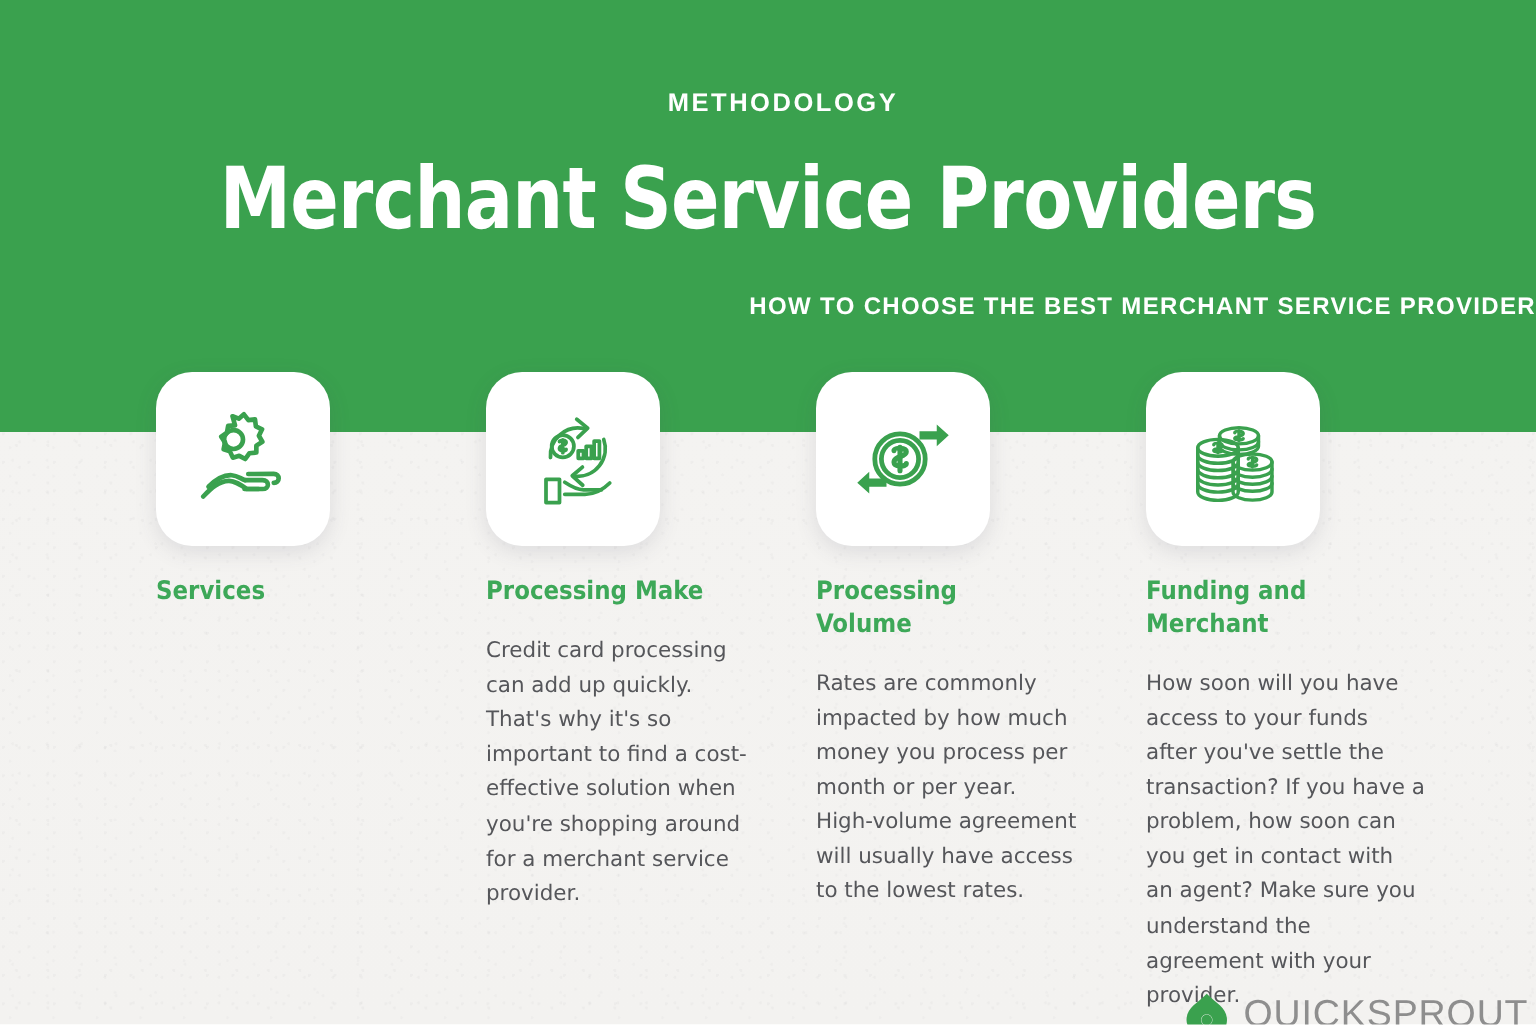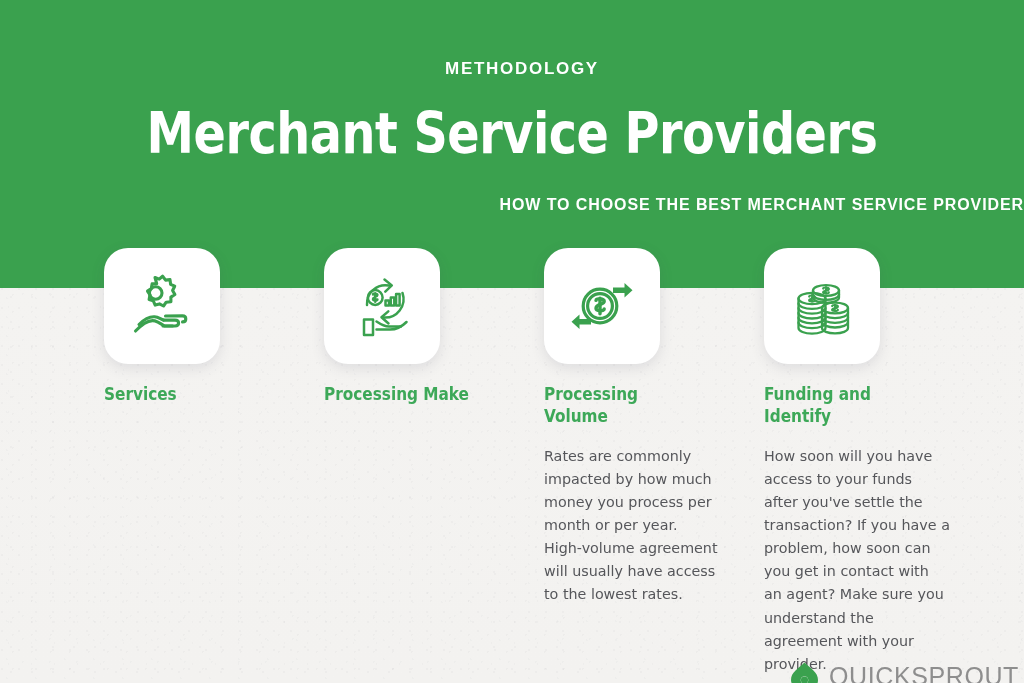--- a/index.html
+++ b/index.html
@@ -155,20 +155,21 @@
           <path d="M47.8 38.5 L47.8 30.5 L51.3 30.5 L51.3 38.5 Z"></path>
           <path d="M53.1 38.5 L53.1 27 L56.6 27 L56.6 38.5 Z"></path>
 
           <path d="M30 52.5 L30 68 L21 68 L21 52.5 Z"></path>
           <path d="M33.5 54.5 C38 57.5 42 59.5 46 59.5 L58 59.5"></path>
           <path d="M33.5 62.5 L47 62.5 C53 62.5 59 59.5 63.5 55"></path>
         </g>
       </svg>
     </div>
     <div class="col-heading">Processing Make</div>
+    <div class="col-body">Credit card processing can add up quickly. That's why it's so important to find a cost-effective solution when you're shopping around for a merchant service provider.</div>
   </div>
 
   <div class="column col-2">
     <div class="icon-card">
       <svg width="78" height="78" viewBox="0 0 78 78">
         <g fill="none" stroke="#3aa14e" stroke-width="3.2">
           <circle cx="37" cy="39" r="16.8"></circle>
           <circle cx="37" cy="39" r="12.4"></circle>
         </g>
         <g fill="none" stroke="#3aa14e" stroke-width="3.4" stroke-linecap="round" stroke-linejoin="round">
@@ -210,21 +211,21 @@
           <ellipse cx="52" cy="41" rx="13" ry="5.4"></ellipse>
           <path d="M52 37.8 L52 44.3 M49.2 39 C49.2 37.8 54.8 37.8 54.8 39.5 C54.8 41.8 49.2 41 49.2 42.7 C49.2 44.1 54.8 44.1 54.8 42.9"></path>
           <path d="M39 41 L39 61 A13 5.4 0 0 0 65 61 L65 41"></path>
           <path d="M39 45.7 A13 5.4 0 0 0 65 45.7"></path>
           <path d="M39 50.4 A13 5.4 0 0 0 65 50.4"></path>
           <path d="M39 55.1 A13 5.4 0 0 0 65 55.1"></path>
         </g>
       </svg>
     </div>
     <div class="col-heading">Funding and
-Identify</div>
+Merchant</div>
     <div class="col-body">How soon will you have access to your funds after you've settle the transaction? If you have a problem, how soon can you get in contact with an agent? Make sure you understand the agreement with your provider.</div>
   </div>
 
   <div id="logo">
     <svg width="31" height="31" viewBox="0 0 31 31">
       <path d="M15.5 1.5 C22 8 29 11 29 19 C29 25.6 23.6 30 17 30 C16.2 30 15.5 29.9 15.5 29.9 L15.5 22.8 C17.6 22.8 19.3 21.1 19.3 19 C19.3 16.9 17.6 15.2 15.5 15.2 C13.4 15.2 11.7 16.9 11.7 19 C11.7 21.1 13.4 22.8 15.5 22.8 L15.5 29.9 C8.1 29.4 2 24.9 2 19 C2 11 9 8 15.5 1.5 Z" fill="#3aa14e"></path>
       <circle cx="15.5" cy="19" r="3.6" fill="#3aa14e"></circle>
     </svg>
     <span id="logo-text">QUICKSPROUT</span>
   </div>

